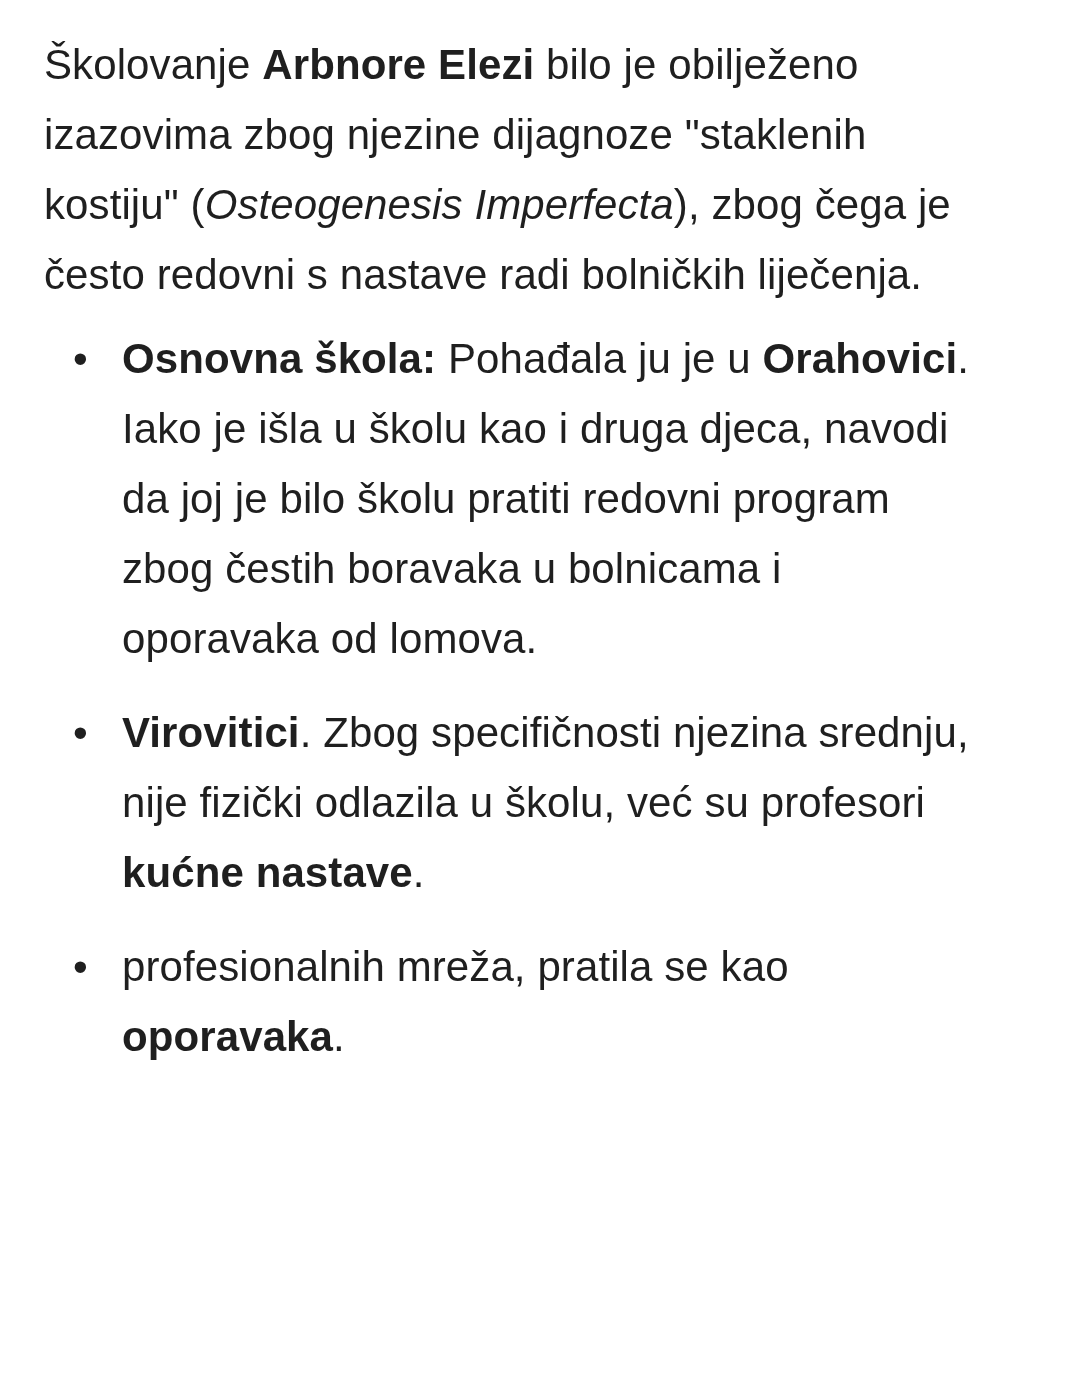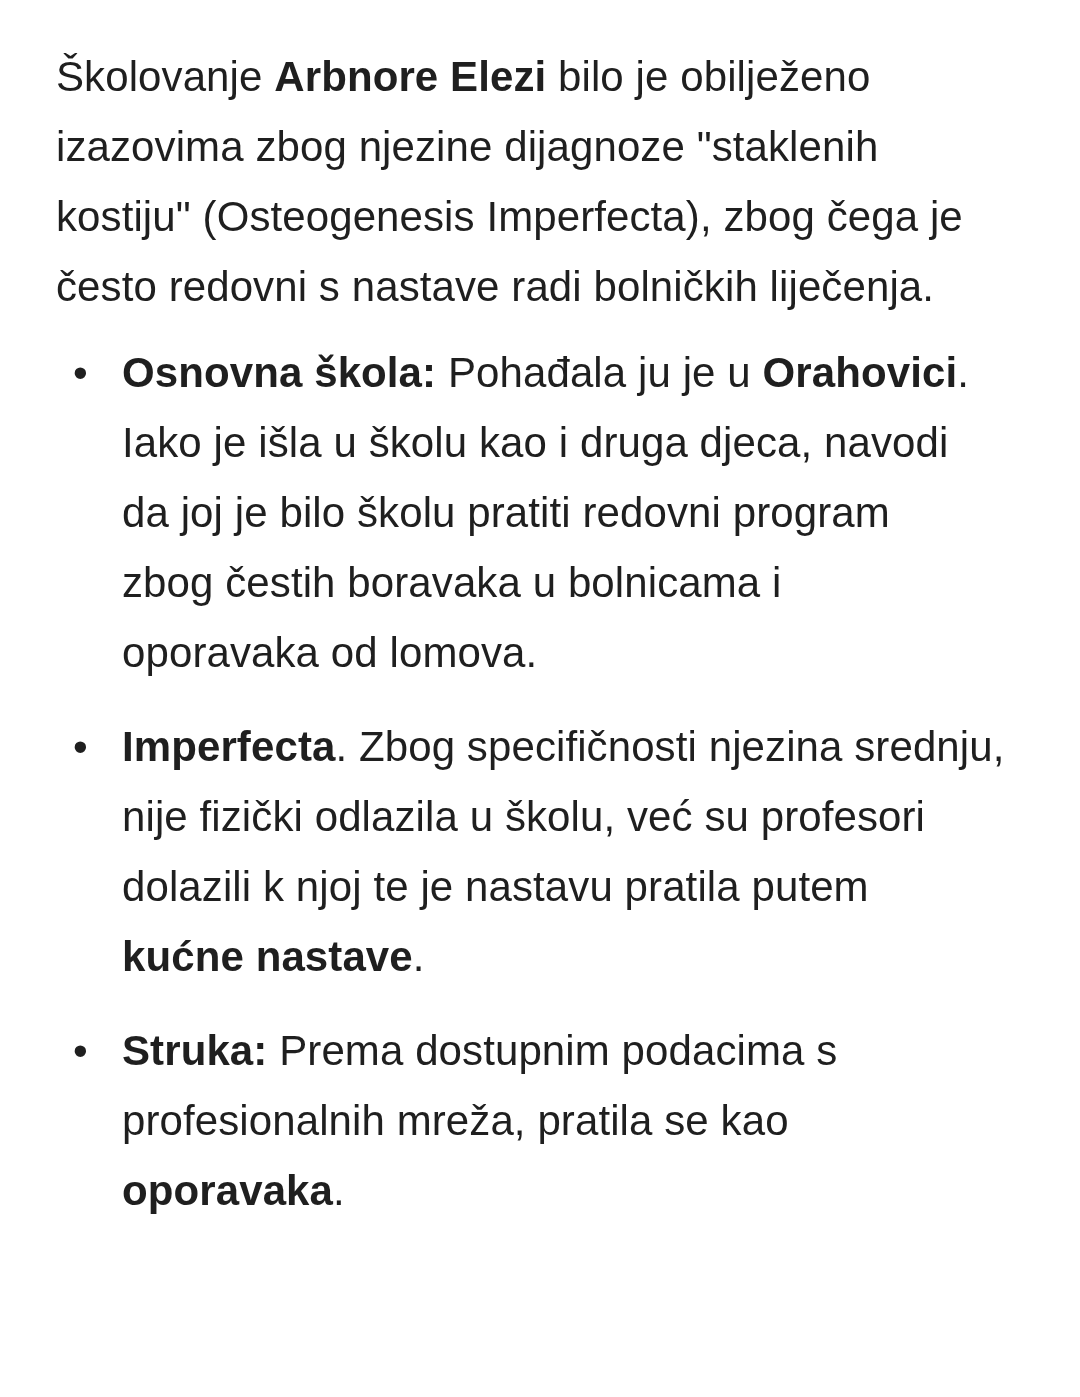--- a/index.html
+++ b/index.html
@@ -13,28 +13,28 @@
     overflow: hidden;
     font-family: "Liberation Sans", "DejaVu Sans", sans-serif;
   }
   .answer {
     padding: 26px 38px 0 40px;
     color: #1f1f1f;
     font-size: 42px;
     line-height: 70px;
     letter-spacing: 0.1px;
   }
-  .block { margin: 16px; }
+  .block { margin: 4px; }
   .lead { margin-top: 38px; }
   .line {
     white-space: pre;
     min-height: 70px;
   }
   .b { font-weight: 700; }
-  .i { }
+  .i { font-style: italic; }
   ul.edu-list {
     list-style: none;
     margin: 14px 0 0 0;
     padding: 0;
   }
   ul.edu-list li {
     position: relative;
     padding-left: 82px;
   }
   ul.edu-list li + li { margin-top: 24px; }
@@ -67,29 +67,27 @@
           <div class="line"><span class="b">Osnovna škola:</span><span> Pohađala ju je u </span><span class="b">Orahovici</span><span>.</span></div>
           <div class="line"><span>Iako je išla u školu kao i druga djeca, navodi</span></div>
           <div class="line"><span>da joj je bilo školu pratiti redovni program</span></div>
           <div class="line"><span>zbog čestih boravaka u bolnicama i</span></div>
           <div class="line"><span>oporavaka od lomova.</span></div>
         </div>
     </li>
     <li>
       <span class="bullet">•</span>
       <div>
-          <div class="line"><span class="b">Imperfecta</span><span>. Zbog specifičnosti njezina srednju,</span></div>
+          <div class="line"><span class="b">Virovitici</span><span>. Zbog specifičnosti njezina srednju,</span></div>
           <div class="line"><span>nije fizički odlazila u školu, već su profesori</span></div>
-          <div class="line"><span>dolazili k njoj te je nastavu pratila putem</span></div>
           <div class="line"><span class="b">kućne nastave</span><span>.</span></div>
         </div>
     </li>
     <li>
       <span class="bullet">•</span>
       <div>
-          <div class="line"><span class="b">Struka:</span><span> Prema dostupnim podacima s</span></div>
           <div class="line"><span>profesionalnih mreža, pratila se kao</span></div>
           <div class="line"><span class="b">oporavaka</span><span>.</span></div>
         </div>
     </li>
   </ul>
 
 </div>
 
 </body></html>

